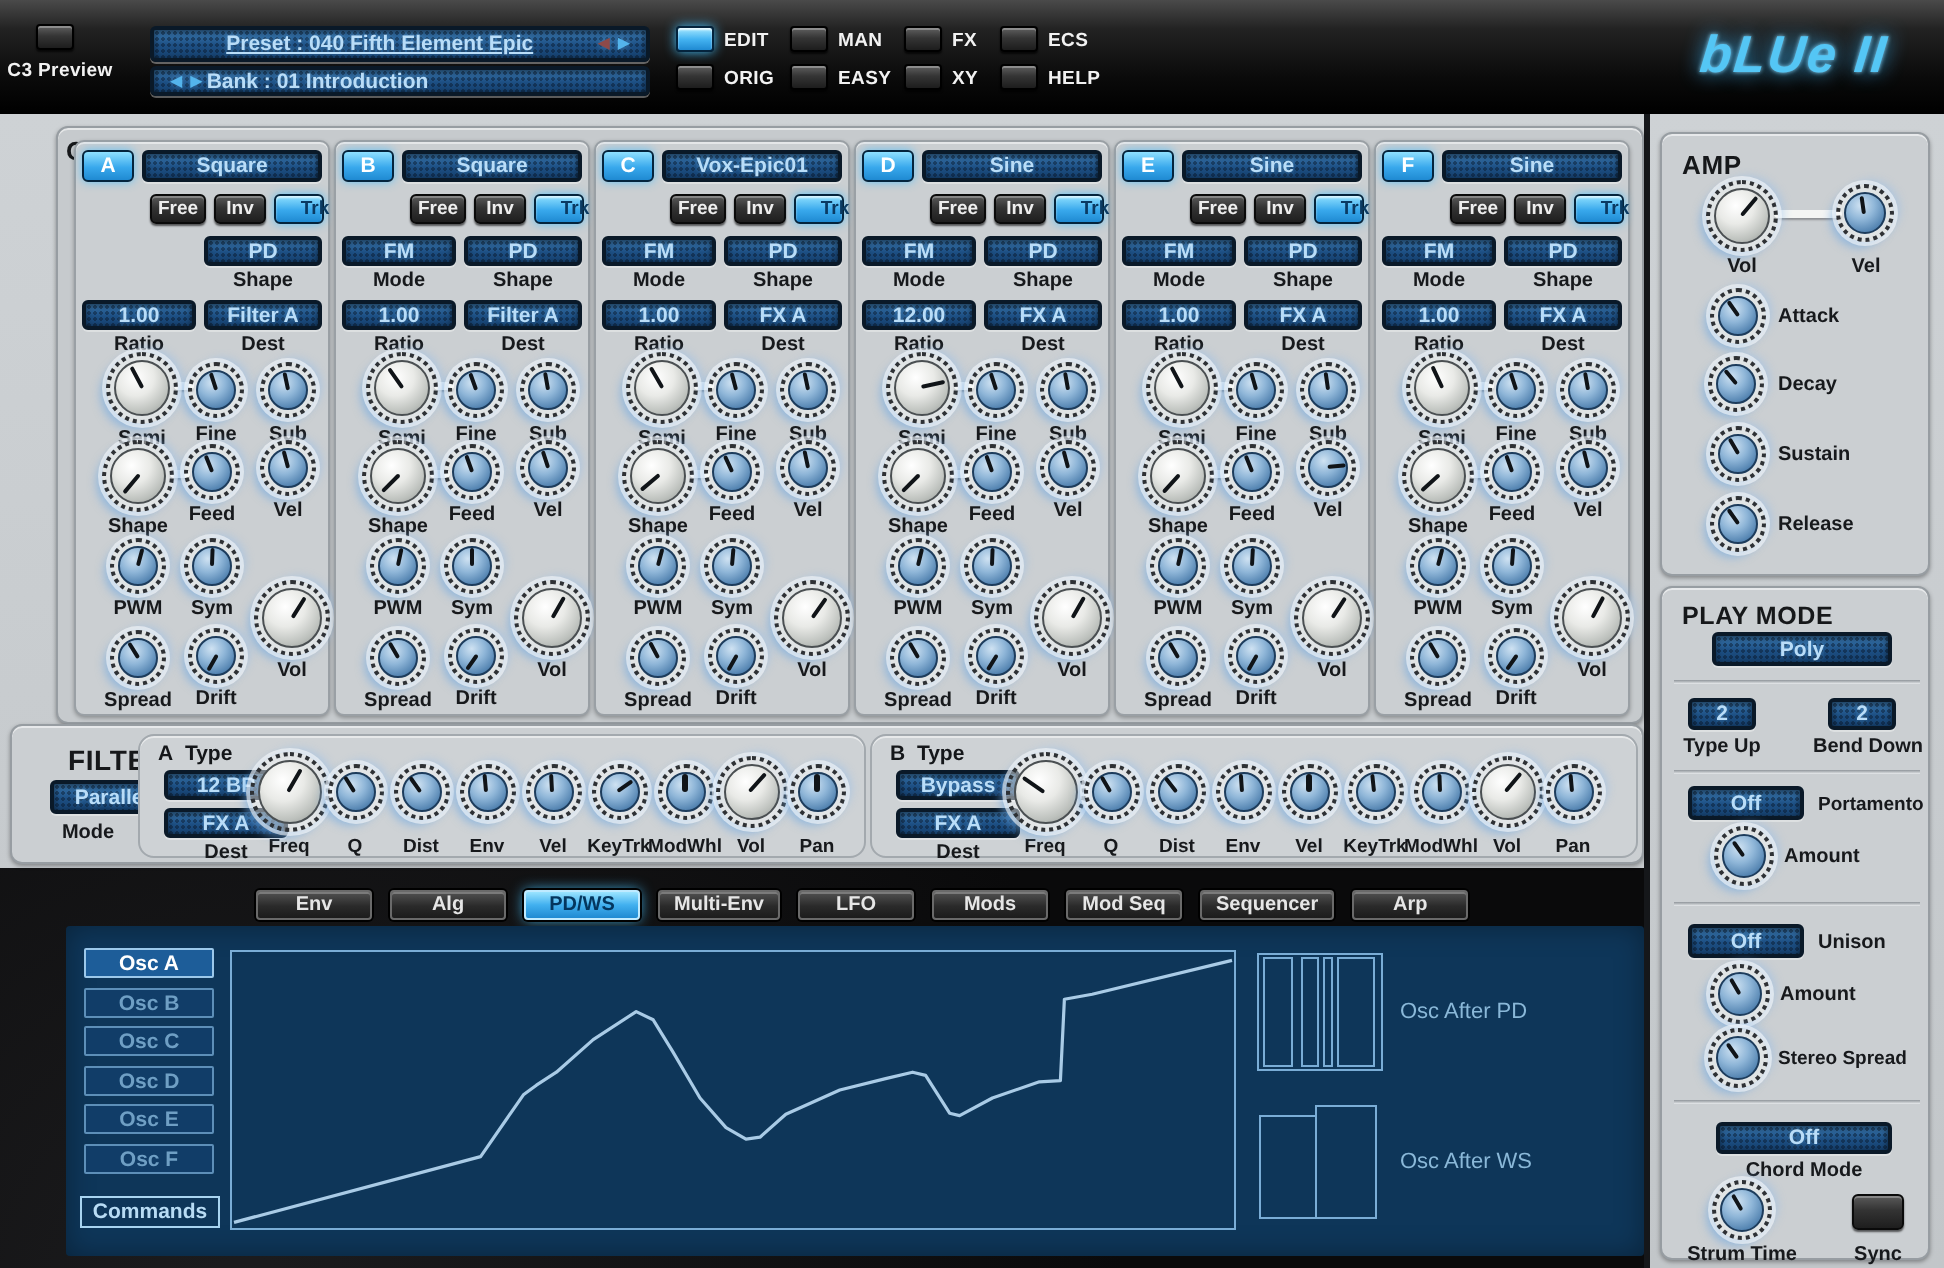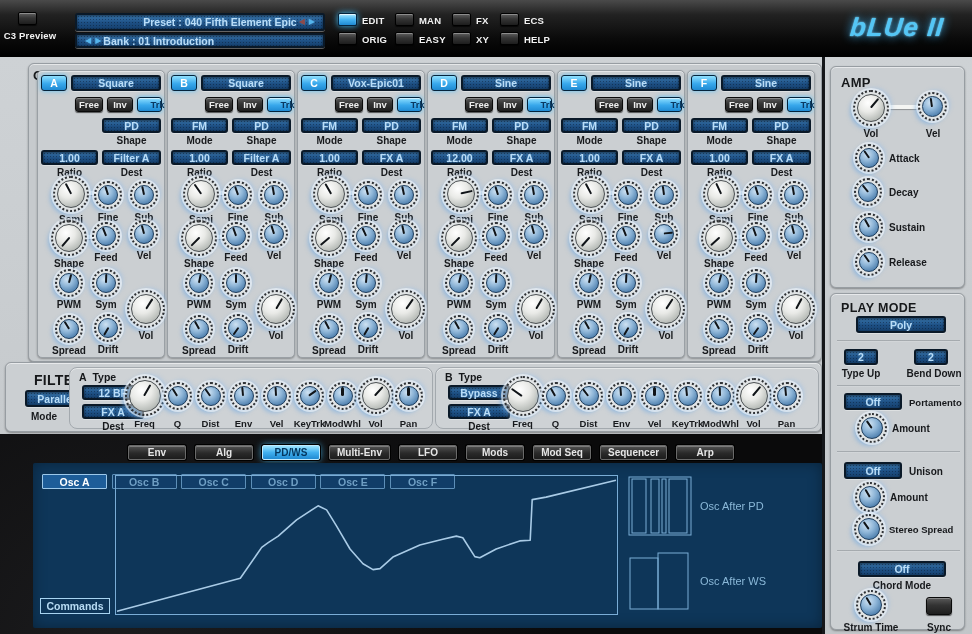--- a/index.html
+++ b/index.html
@@ -65,21 +65,21 @@
   .tabs{position:absolute;left:128px;top:445px;display:flex;gap:9px;}
   .tab{height:15px;min-width:58px;padding:0 7px;border-radius:2px;border:1px solid #6a6a6a;
        background:linear-gradient(#525252,#2a2a2a 55%,#1c1c1c);color:#e6e6e6;
        font-size:10px;font-weight:bold;line-height:14px;text-align:center;
        box-shadow:0 0 0 1px #000,inset 0 1px 0 rgba(255,255,255,.25);cursor:pointer;white-space:nowrap;}
   .tab.active{background:linear-gradient(#9be4ff,#41b0ef 50%,#1f8ad2);color:#04365e;border-color:#bfeaff;
        box-shadow:0 0 0 1px #000,0 0 7px rgba(70,195,255,.9);}
   
   .bluepanel{position:absolute;left:33px;top:463px;width:789px;height:165px;background:#0e3659;border-radius:2px;
              box-shadow:inset 0 0 14px rgba(0,0,0,.35);}
-  .oscbtns{position:absolute;left:42px;top:474px;display:flex;flex-direction:row;gap:4.6px;}
+  .oscbtns{position:absolute;left:42px;top:474px;display:flex;flex-direction:column;gap:4.6px;}
   .oscbtn{width:65px;height:15px;border:1px solid #5d8fb8;background:#113d68;color:#6f9fc4;
           font-size:10.5px;font-weight:bold;text-align:center;line-height:14px;border-radius:1px;cursor:pointer;}
   .oscbtn.active{background:#1d5d99;color:#fff;border-color:#9cc8ea;}
   .cmdbtn{position:absolute;left:40px;top:598px;width:70px;height:16px;border:1px solid #a8d4f0;background:#0e3659;
           color:#b8dcf4;font-size:10.5px;font-weight:bold;text-align:center;line-height:15px;cursor:pointer;}
   .wavebox{position:absolute;left:115px;top:475px;width:503px;height:140px;border:1px solid #7aadd6;cursor:crosshair;}
   .minibox{position:absolute;width:64px;height:60px;}
   .minilabel{position:absolute;color:#8ab8d8;font-size:11px;}
   
   .funit{position:absolute;top:4px;height:62px;background:#ced2d5;border:1px solid #a3a9ae;border-radius:8px;
@@ -93,21 +93,21 @@
 </head>
 <body>
 
 <div class="root">
 
   <div class="topbar">
     <div class="smallbtn" style="left:18px;top:12px;"></div>
     <div class="toplabel" style="left:2px;top:30px;width:56px;text-align:center;">C3 Preview</div>
 
     <div class="lcd abs" style="left:75px;top:13px;width:250px;height:18px;justify-content:flex-start;padding:0 6px;">
-      <span class="txt" style="flex:1;text-align:right;">Preset : 040 Fifth Element Epic</span>
+      <span class="txt" style="flex:1;text-align:center;text-decoration:underline;">Preset : 040 Fifth Element Epic</span>
       <span class="arrow" style="color:#8d4a4a;">◀</span>
       <span class="arrow" style="color:#54b4ec;">▶</span>
     </div>
     <div class="lcd abs" style="left:75px;top:33px;width:250px;height:15px;justify-content:flex-start;padding:0 6px;">
       <span class="arrow" style="color:#54b4ec;">◀</span>
       <span class="arrow" style="color:#54b4ec;">▶</span>
       <span class="txt">Bank : 01 Introduction</span>
     </div>
 
     <div id="modebtns">

